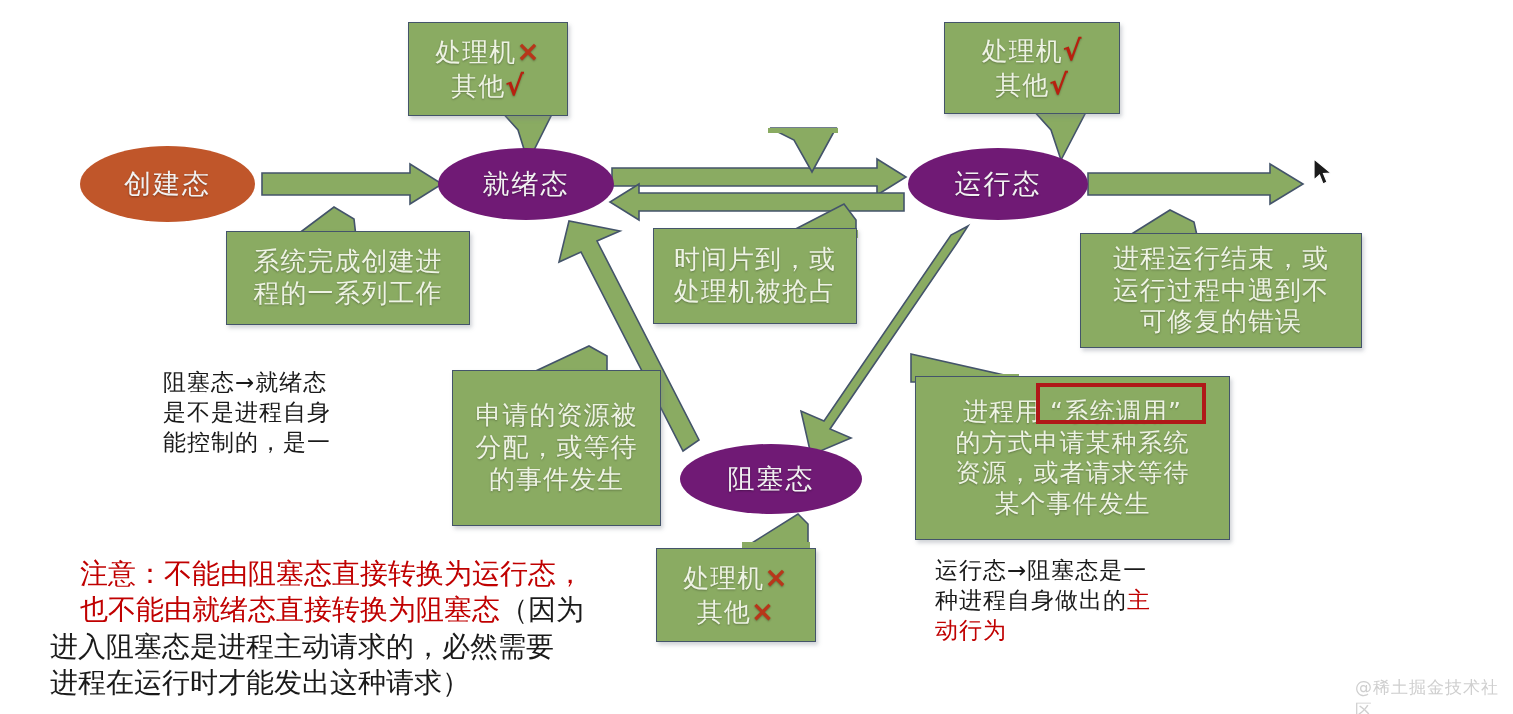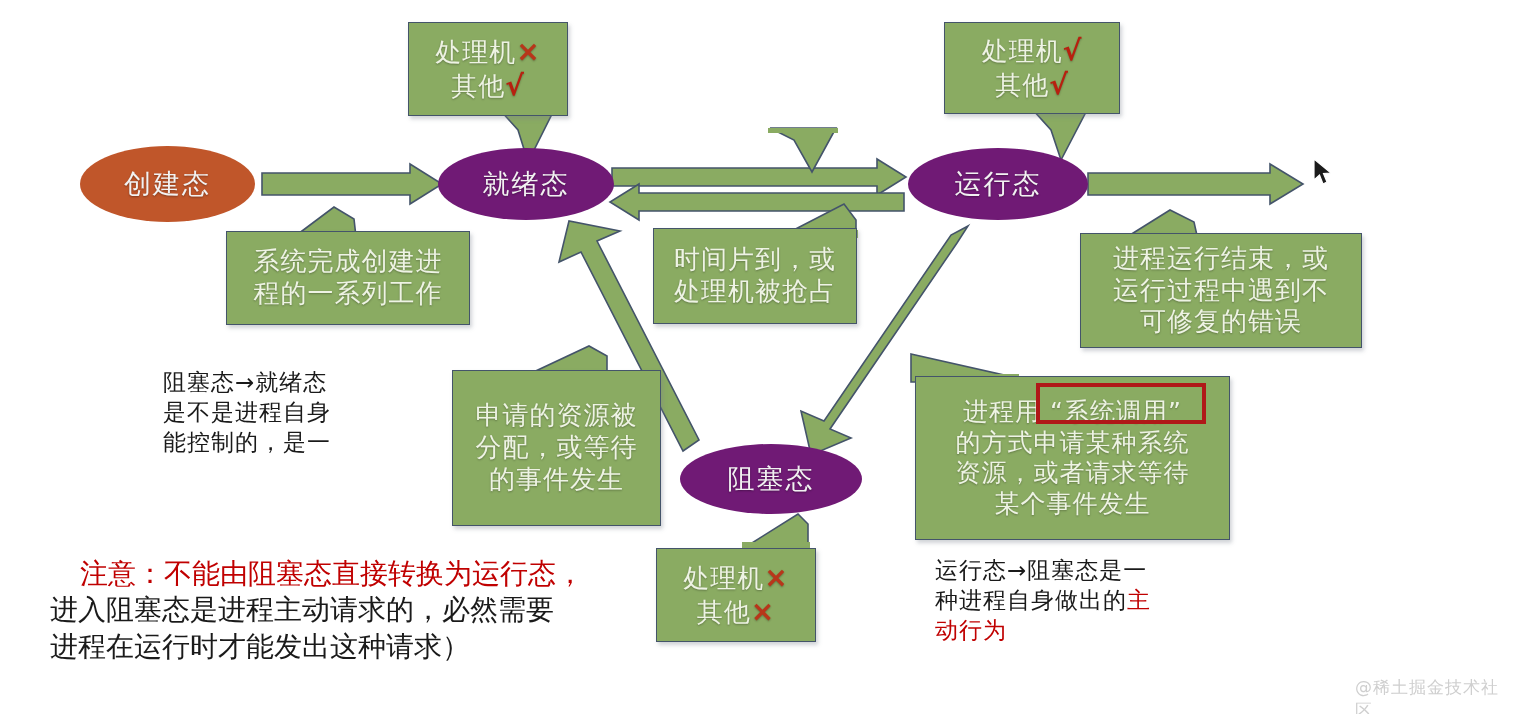--- a/index.html
+++ b/index.html
@@ -245,20 +245,21 @@
   </div>
 
   <div class="textblock" style="left:935px;top:556px;width:300px;">
     <div>运行态→阻塞态是一</div>
     <div><span>种进程自身做出的</span><span class="red">主</span></div>
     <div class="red">动行为</div>
   </div>
 
   <div class="noteblock" style="left:50px;top:556px;width:600px;">
     <div class="red">注意：不能由阻塞态直接转换为运行态，</div>
+    <div><span class="red">也不能由就绪态直接转换为阻塞态</span><span>（因为</span></div>
     <div>进入阻塞态是进程主动请求的，必然需要</div>
     <div>进程在运行时才能发出这种请求）</div>
   </div>
 
   <div class="watermark" style="left:1355px;top:676px;">@稀土掘金技术社区</div>
 
   <svg class="cursor" style="left:1313px;top:158px;width:22px;height:30px;" viewBox="0 0 22 30">
     <polygon points="1,1 1,22 6.5,17 10,26 14,24 10.5,15.5 18,15" fill="#1b1b1b" stroke="#ffffff" stroke-width="1.2"></polygon>
   </svg>
 

